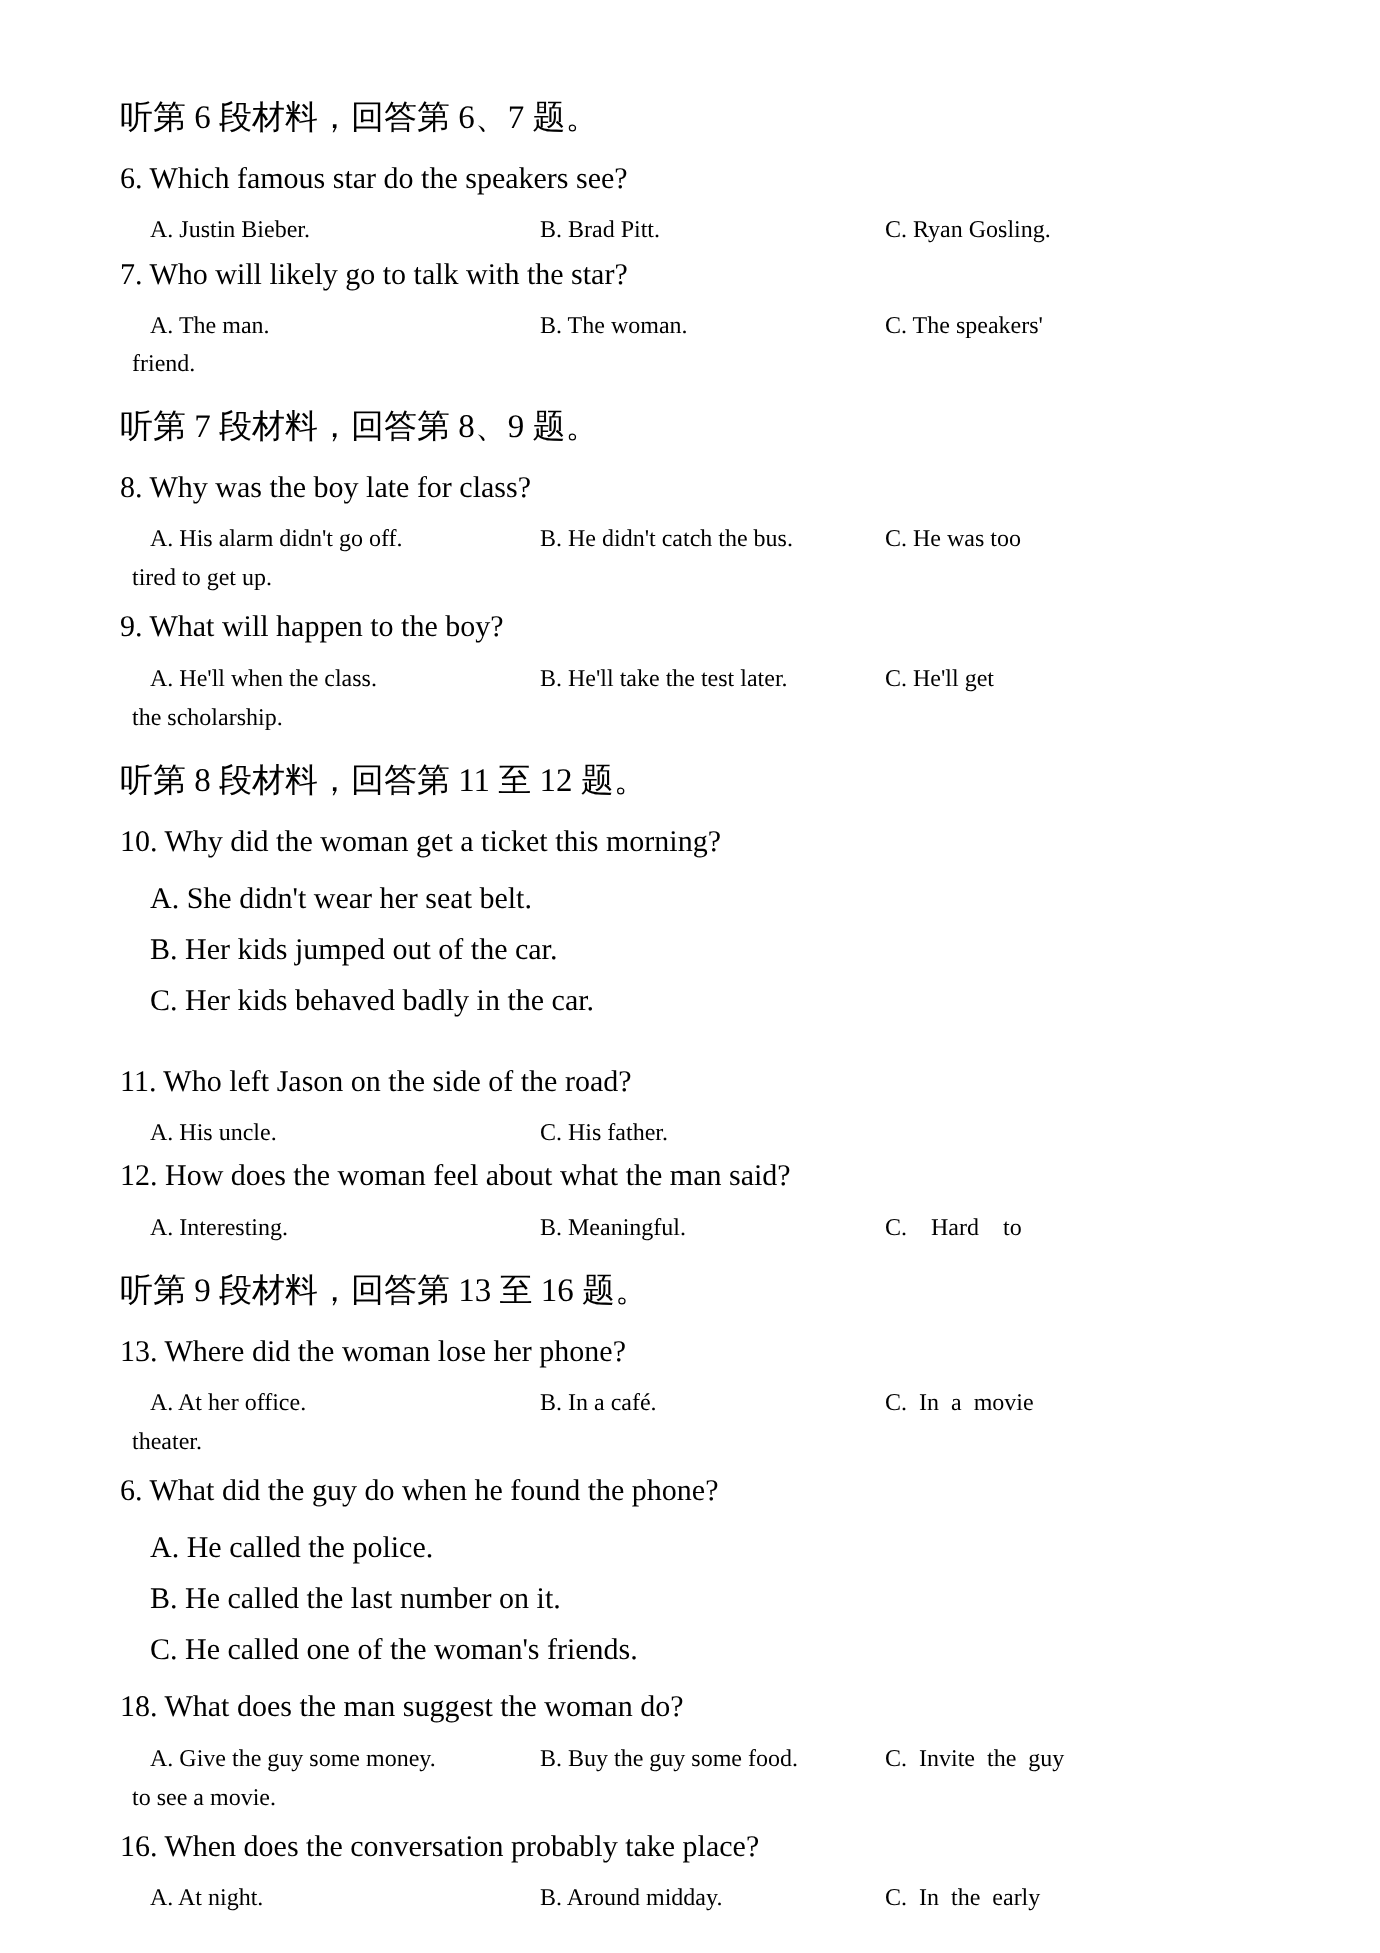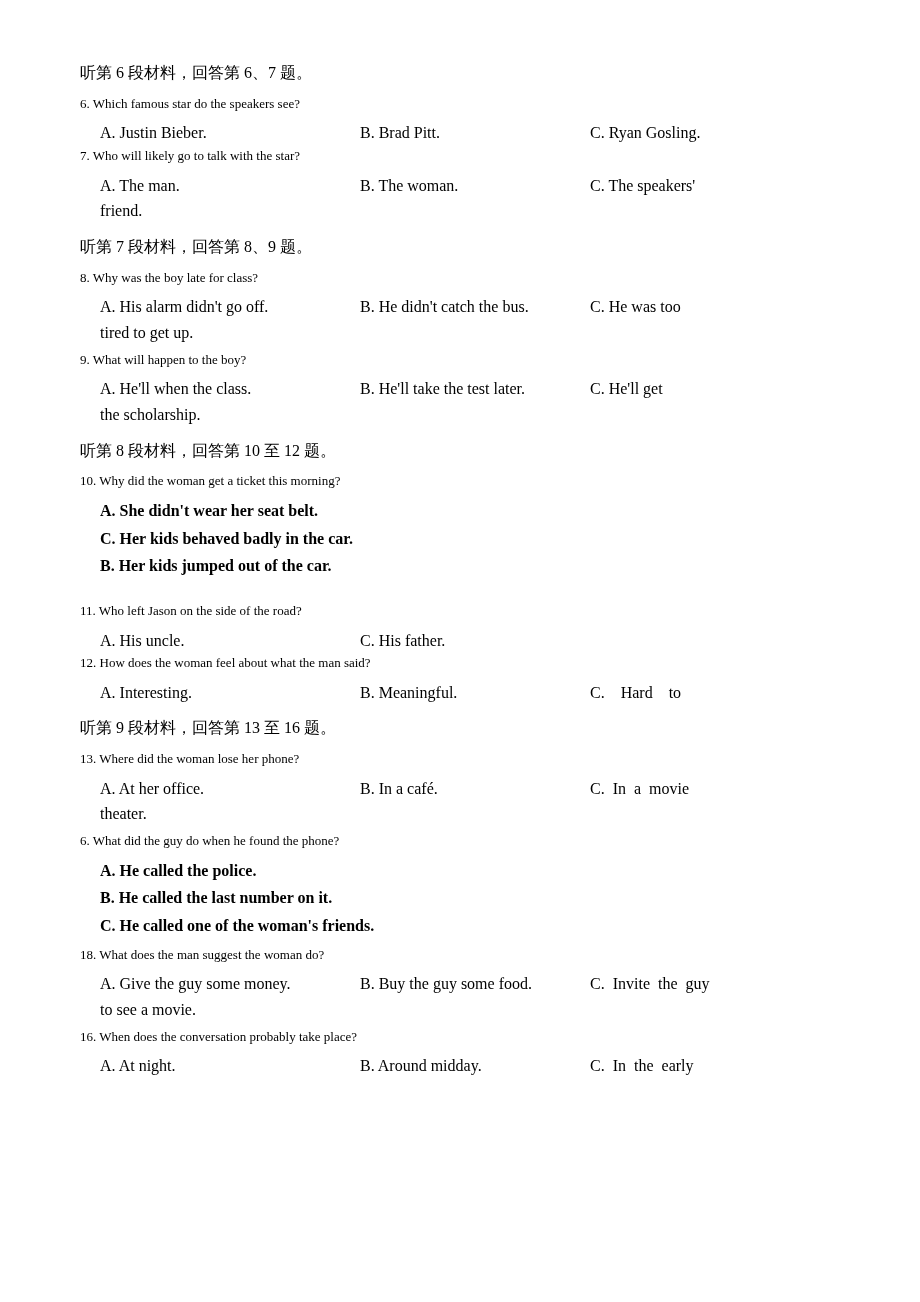--- a/index.html
+++ b/index.html
@@ -11,36 +11,35 @@
       background: #ffffff;
       font-family: "Times New Roman", "SimSun", serif;
       font-size: 16px;
       line-height: 1.6;
       color: #000000;
       width: 920px;
       min-height: 1302px;
       padding: 60px 80px;
     }
     .section-header {
-      font-size: 16px;
+      font-size: 22px;
       margin-bottom: 8px;
       font-family: "SimSun", "STSong", serif;
     }
     .question {
       margin-bottom: 6px;
-      font-size: 13px;
+      font-size: 20px;
     }
     .option-indent {
       margin-left: 20px;
       margin-bottom: 2px;
-      font-size: 16px;
-      font-weight: bold;
+      font-size: 20px;
     }
     .wrap-line {
-      margin-left: 20px;
+      margin-left: 8px;
       margin-bottom: 4px;
     }
     .q-block {
       margin-bottom: 10px;
     }
     .options-3col {
       display: flex;
       margin-left: 20px;
     }
     .col-a { width: 260px; }
@@ -85,26 +84,26 @@
     <div class="question">9. What will happen to the boy?</div>
     <div class="options-3col">
       <span class="col-a">A. He'll when the class.</span>
       <span class="col-b">B. He'll take the test later.</span>
       <span class="col-c">C.  He'll  get</span>
     </div>
     <div class="wrap-line">the scholarship.</div>
   </div>
 
   <div class="q-block">
-    <div class="section-header">听第 8 段材料，回答第 10 至 12 题。</div>
+    <div class="section-header">听第 8 段材料，回答第 11 至 12 题。</div>
 
     <div class="question">10. Why did the woman get a ticket this morning?</div>
     <div class="option-indent">A. She didn't wear her seat belt.</div>
+    <div class="option-indent">B. Her kids jumped out of the car.</div>
     <div class="option-indent">C. Her kids behaved badly in the car.</div>
-    <div class="option-indent">B. Her kids jumped out of the car.</div>
 
     <div class="question" style="margin-top:22px;">11. Who left Jason on the side of the road?</div>
     <div class="options-3col">
       <span class="col-a">A. His uncle.</span>
       <span class="col-c">C. His father.</span>
     </div>
 
     <div class="question">12. How does the woman feel about what the man said?</div>
     <div class="options-3col">
       <span class="col-a">A. Interesting.</span>

